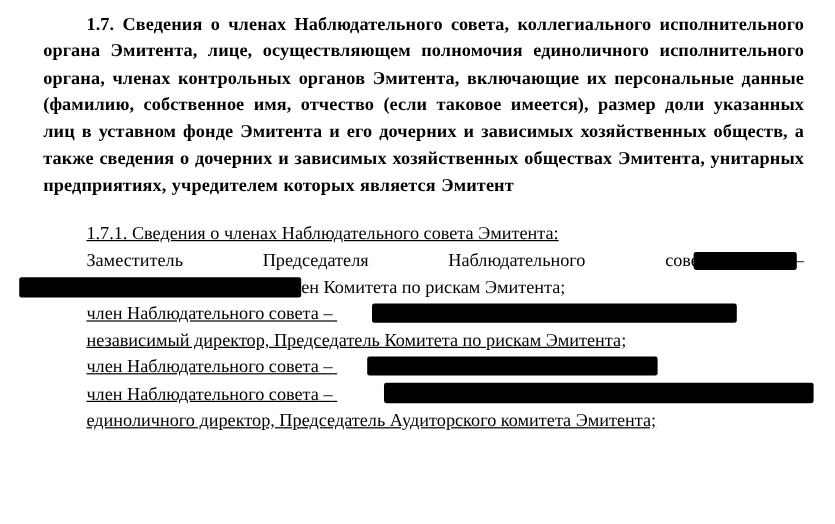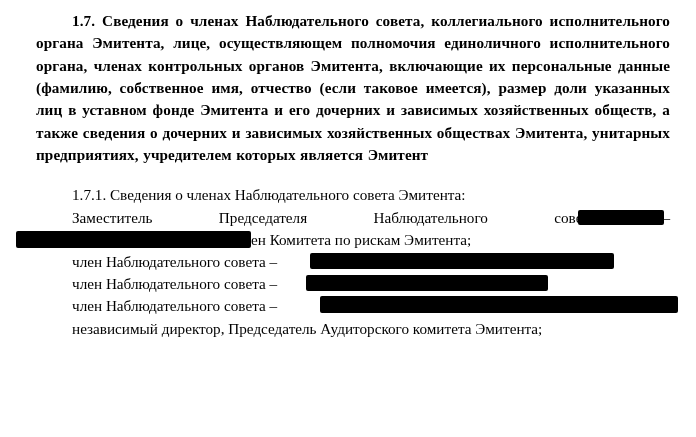--- a/index.html
+++ b/index.html
@@ -38,20 +38,21 @@
   .body-line {
     font-size: 15.2px;
     line-height: 1.46;
     text-align: justify;
     text-align-last: left;
     white-space: nowrap;
     position: relative;
   }
   .indent {
     padding-left: 36px;
+    text-decoration: underline;
   }
   .justified {
     white-space: normal;
     text-align: justify;
     text-align-last: justify;
     padding-left: 36px;
   }
   .rel {
     position: relative;
   }
@@ -87,34 +88,37 @@
       <span>член Комитета по рискам Эмитента;</span>
     </div>
 
     <div class="body-line indent rel">
       <span>член Наблюдательного совета –</span>
       <span class="abs-redaction" style="left:274px; top:2px; width:304px; height:16px;"></span>
       <span style="display:inline-block; width:304px;"></span>
       <span>,</span>
     </div>
 
+    <div class="body-line indent" style="padding-left:36px;">
+      <span>независимый директор, Председатель Комитета по рискам Эмитента;</span>
+    </div>
 
     <div class="body-line indent rel">
       <span>член Наблюдательного совета –</span>
       <span class="abs-redaction" style="left:270px; top:2px; width:242px; height:16px;"></span>
       <span style="display:inline-block; width:244px;"></span>
       <span>;</span>
     </div>
 
     <div class="body-line indent rel">
       <span>член  Наблюдательного  совета  –</span>
       <span class="abs-redaction" style="left:284px; top:1px; width:358px; height:17px;"></span>
       <span style="display:inline-block; width:356px;"></span>
       <span>,</span>
     </div>
 
     <div class="body-line indent" style="padding-left:36px;">
-      <span>независимый директор, Председатель Аудиторского комитета Эмитента;</span>
+      <span>единоличного директор, Председатель Аудиторского комитета Эмитента;</span>
     </div>
 
 
   </div>
 </div>
 
 </body></html>

